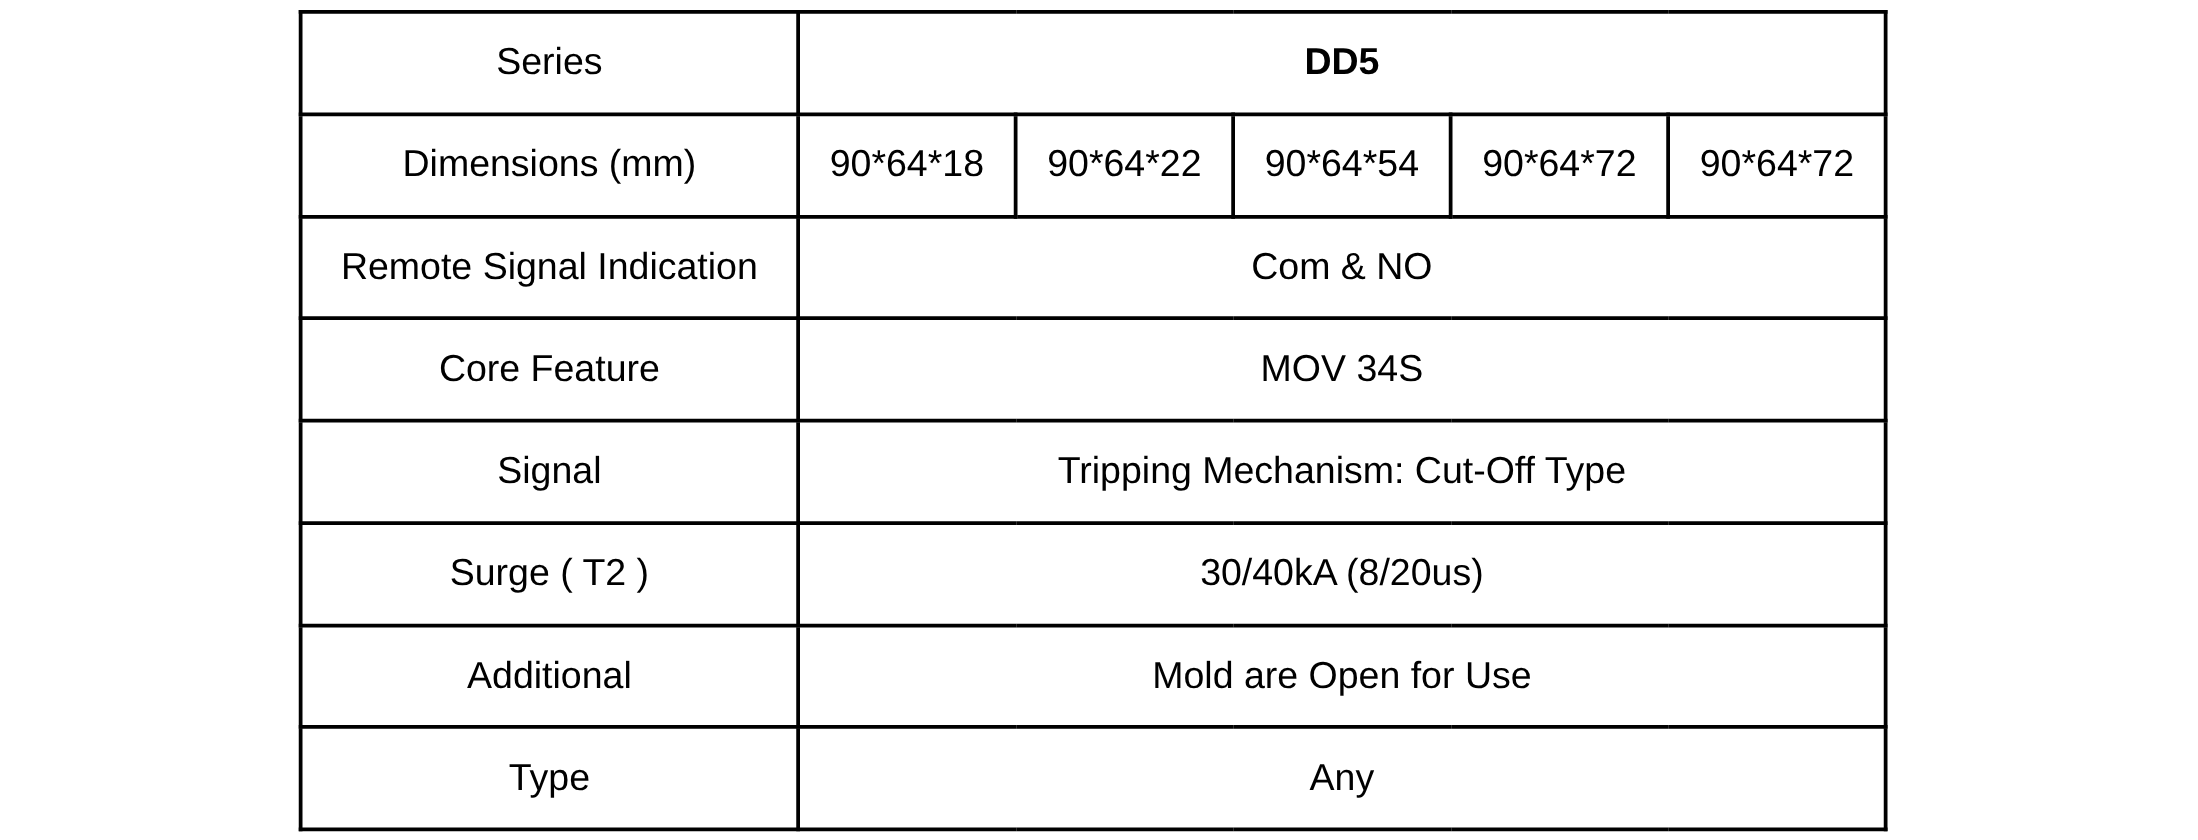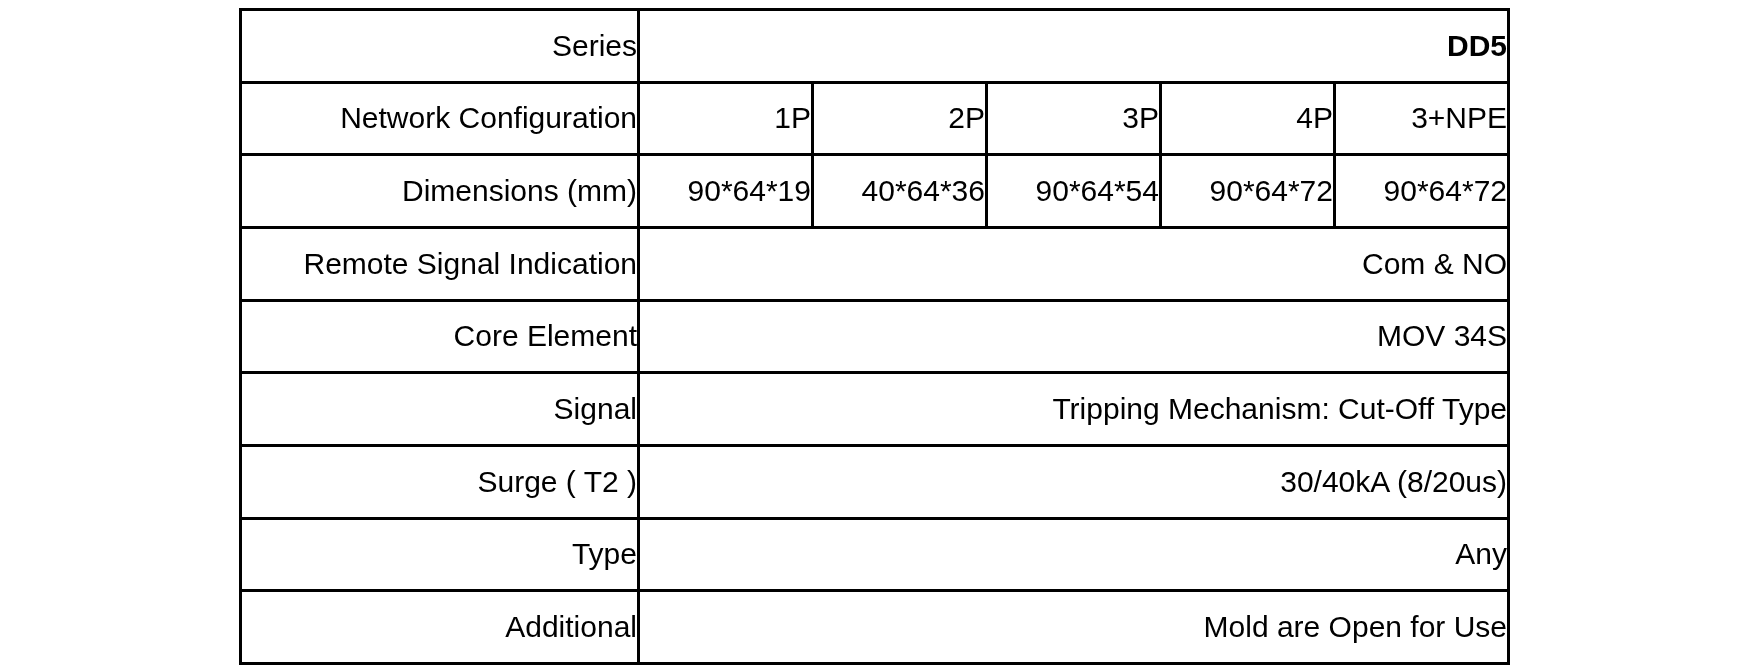--- a/index.html
+++ b/index.html
@@ -23,21 +23,21 @@
     position: absolute;
     left: 239px;
     top: 8px;
     width: 1268px;
     height: 657px;
     border-collapse: collapse;
     table-layout: fixed;
   }
   .spec-table td {
     border: 3px solid var(--border-color, #000000);
-    text-align: right;
+    text-align: center;
     vertical-align: middle;
     font-size: 30px;
     line-height: 1;
     color: var(--text-color, #000000);
     padding: 0;
     overflow: hidden;
     white-space: nowrap;
   }
   .spec-table td.bold {
     font-weight: bold;
@@ -55,54 +55,46 @@
       <col style="width:174px">
       <col style="width:174px">
       <col style="width:174px">
     </colgroup>
     <tbody>
       <tr>
         <td>Series</td>
         <td class="bold" colspan="5">DD5</td>
       </tr>
       <tr>
-        <td>Network Configuration</td>
-        <td>1P</td>
-        <td>2P</td>
-        <td>3P</td>
-        <td>4P</td>
-        <td>3+NPE</td>
-      </tr>
-      <tr>
         <td>Dimensions (mm)</td>
-        <td>90*64*19</td>
-        <td>40*64*36</td>
+        <td>90*64*18</td>
+        <td>90*64*22</td>
         <td>90*64*54</td>
         <td>90*64*72</td>
         <td>90*64*72</td>
       </tr>
       <tr>
         <td>Remote Signal Indication</td>
         <td colspan="5">Com &amp; NO</td>
       </tr>
       <tr>
-        <td>Core Element</td>
+        <td>Core Feature</td>
         <td colspan="5">MOV 34S</td>
       </tr>
       <tr>
         <td>Signal</td>
         <td colspan="5">Tripping Mechanism: Cut-Off Type</td>
       </tr>
       <tr>
         <td>Surge ( T2 )</td>
         <td colspan="5">30/40kA (8/20us)</td>
       </tr>
       <tr>
+        <td>Additional</td>
+        <td colspan="5">Mold are Open for Use</td>
+      </tr>
+      <tr>
         <td>Type</td>
         <td colspan="5">Any</td>
-      </tr>
-      <tr>
-        <td>Additional</td>
-        <td colspan="5">Mold are Open for Use</td>
       </tr>
     </tbody>
   </table>
 </div>
 
 </body></html>

